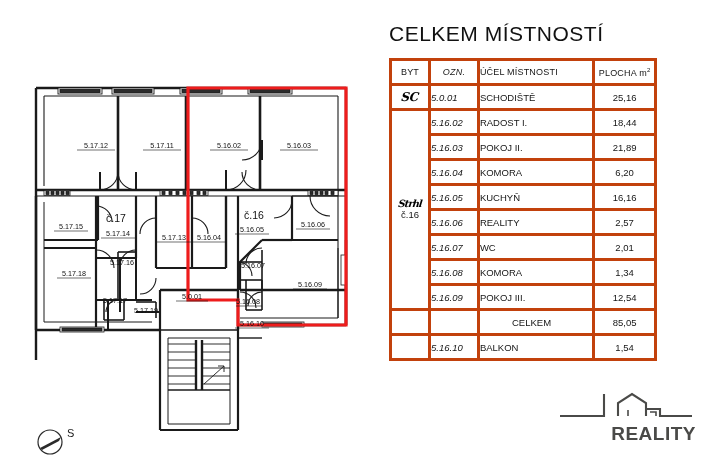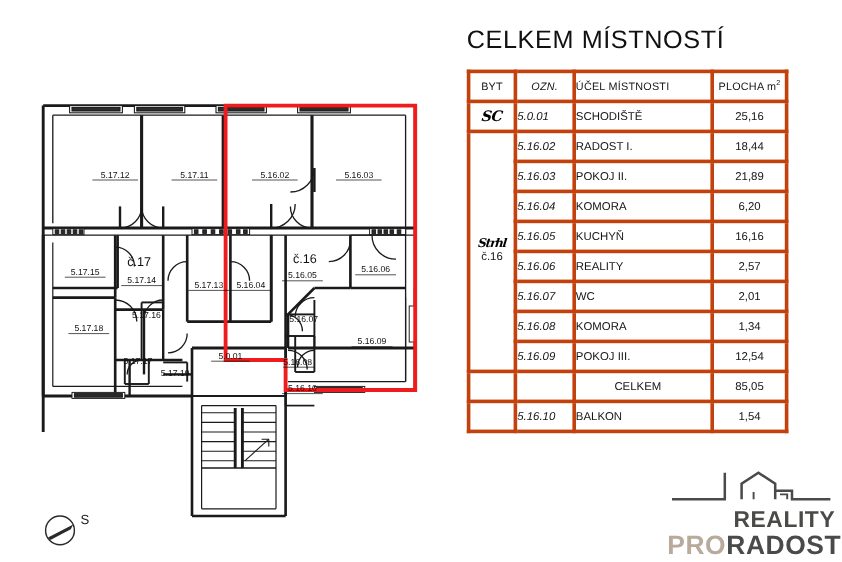--- a/index.html
+++ b/index.html
@@ -406,16 +406,13 @@
   <svg class="logo-mark" width="140" height="30" viewBox="0 0 140 30" xmlns="http://www.w3.org/2000/svg">
     <g fill="none" stroke="#4a4a48" stroke-width="2.1">
       <path d="M4,24 L48,24 L48,2"></path>
       <path d="M62,24 L62,11 L76,2 L90,11 L90,24"></path>
       <path d="M90,17 L104,17 L104,24 L136,24"></path>
       <path d="M72,18 L72,24" stroke-width="1.6"></path>
       <path d="M94,20 L100,20 L100,24" stroke-width="1.6"></path>
     </g>
   </svg>
   <p class="logo-text line1">REALITY</p>
-  <p class="logo-text line2">
-    <span class="pro">PRO</span><span class="radost">RADOST</span>
-  </p>
 </div>
 
 </body></html>

